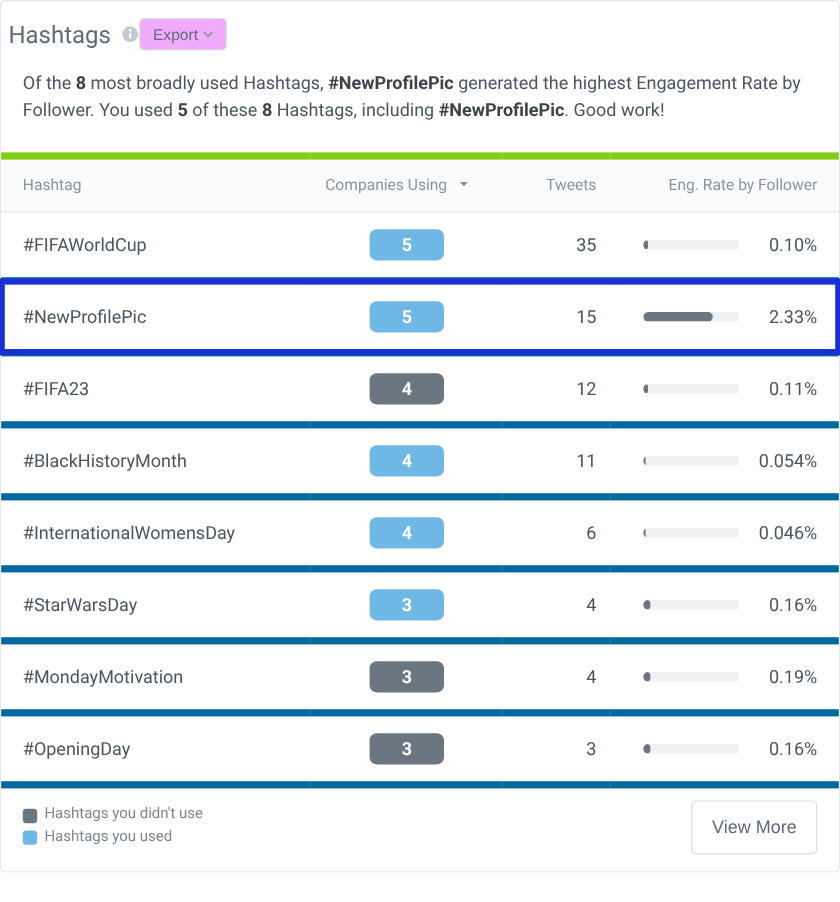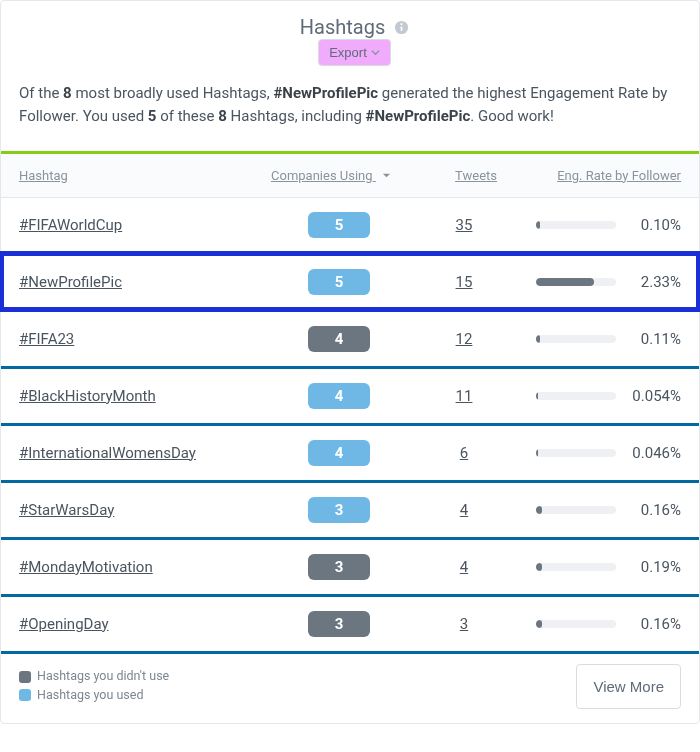--- a/index.html
+++ b/index.html
@@ -9,24 +9,22 @@
       color: #4a5560;
       width: 700px;
     }
     .card {
       border: 1px solid #e5e8eb;
       border-radius: 4px;
       overflow: visible;
     }
     .card-header {
       display: flex;
-      justify-content: space-between;
-      align-items: center;
-      padding: 14px 18px 8px 27px;
-      flex-direction: column;
+      align-items: center;
+      padding: 14px 18px 8px 6px;
     }
     .card-title {
       font-size: 20px;
       font-weight: 400;
       color: #5f6b78;
       display: flex;
       align-items: center;
       gap: 8px;
     }
     .info-icon {
@@ -58,58 +56,56 @@
     .table {
       width: 100%;
       border-collapse: collapse;
     }
     .thead-row th {
       text-align: left;
       font-weight: 400;
       font-size: 13px;
       color: #8a949f;
       padding: 14px 12px;
-      border-top: 3px solid #84cc16;
+      border-top: 6px solid #84cc16;
       border-bottom: 1px solid #e5e8eb;
       background: #fafbfc;
-      text-decoration: underline;
     }
     .thead-row th.col-companies { }
     .thead-row th.col-tweets { text-align: right; }
     .thead-row th.col-rate { text-align: right; padding-right: 18px; }
     .thead-row th:first-child { padding-left: 18px; }
     .sort-ind {
       display: inline-block;
       margin-left: 6px;
       color: #8a949f;
     }
     tbody tr td {
       padding: 14px 12px;
-      border-bottom: 3px solid #0369a1;
+      border-bottom: 6px solid #0369a1;
       font-size: 15px;
       color: #4a5560;
       vertical-align: middle;
-      text-decoration: underline;
     }
     tbody tr td:first-child { padding-left: 18px; }
     tbody tr td.col-rate { padding-right: 18px; }
     .pill {
       display: inline-block;
       min-width: 62px;
       text-align: center;
       padding: 4px 0;
       border-radius: 6px;
       color: #fff;
       font-weight: 700;
       font-size: 15px;
     }
     .pill.used { background: #6fb8e6; }
     .pill.notused { background: #6b7680; }
     .col-companies { text-align: center; width: 160px; }
-    .col-tweets { text-align: center; width: 90px; }
+    .col-tweets { text-align: right; width: 90px; }
     .col-rate { text-align: right; width: 190px; white-space: nowrap; }
     .bar-wrap {
       display: inline-block;
       width: 80px;
       height: 8px;
       background: #eef0f3;
       border-radius: 4px;
       vertical-align: middle;
       margin-right: 10px;
       position: relative;

